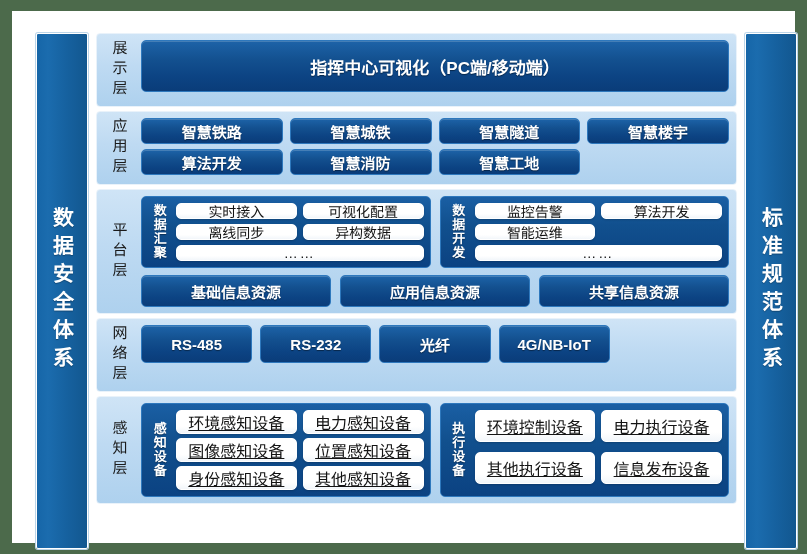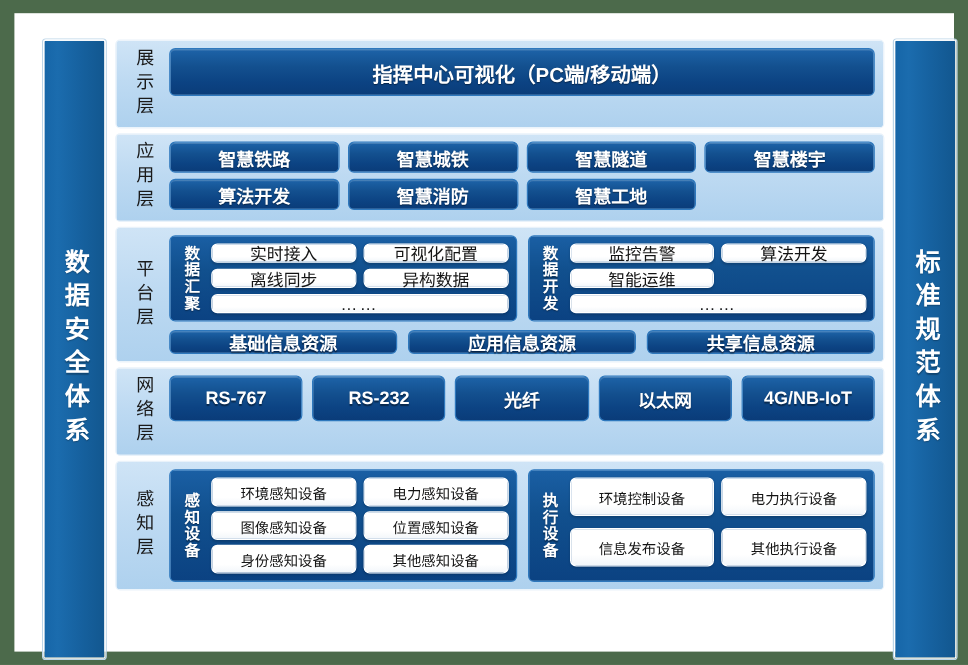--- a/index.html
+++ b/index.html
@@ -104,21 +104,21 @@
   .chip.white{
     background:linear-gradient(180deg,#ffffff 0%,#ffffff 70%,#f2f6fa 100%);
     border:1px solid #ffffff;
     color:#141414;
     font-weight:500;
     text-shadow:none;
     box-shadow:0 1px 2px rgba(0,0,0,.18);
   }
 
   
-  .display-bar{height:40px;font-size:17px;}
+  .display-bar{height:52px;font-size:17px;}
 
   
   .app-grid{
     display:grid;
     grid-template-columns:repeat(4,1fr);
     gap:5px 7px;
   }
   .app-grid .chip{height:26px;text-align:center;}
 
   
@@ -146,21 +146,21 @@
   }
   .pgroup-cells{
     flex:1 1 auto;min-width:0;
     display:grid;
     grid-template-columns:1fr 1fr;
     gap:5px 6px;
   }
   .pgroup-cells .chip{height:16px;font-size:14px;}
   .pgroup-cells .chip.span2{grid-column:1 / span 2;letter-spacing:2px;}
   .resource-row{display:grid;grid-template-columns:repeat(3,1fr);gap:9px;}
-  .resource-row .chip{height:20px;}
+  .resource-row .chip{height:32px;}
 
   
   .net-row{display:grid;grid-template-columns:repeat(5,1fr);gap:8px;}
   .net-row .chip{height:38px;font-size:15px;}
 
   
   .sense-wrap{display:flex;gap:9px;}
   .sgroup{
     flex:1 1 0;
     display:flex;
@@ -178,21 +178,21 @@
     text-shadow:0 1px 1px rgba(0,0,0,.4);
   }
   .sgroup-title span{
     writing-mode:vertical-rl;text-orientation:upright;
     letter-spacing:1px;line-height:1.05;
   }
   .sgroup-cells{
     flex:1 1 auto;min-width:0;
     display:grid;grid-template-columns:1fr 1fr;gap:4px 6px;
   }
-  .sgroup-cells .chip{height:24px;font-size:12px;}
+  .sgroup-cells .chip{height:24px;font-size:16px;text-decoration:underline;}
   .sense-left .sgroup-cells{grid-template-rows:repeat(3,1fr);}
   .sense-right .sgroup-cells{grid-template-rows:repeat(2,1fr);align-content:center;}
   .sense-right .sgroup-cells .chip{height:32px;}
 </style>
 </head>
 <body>
 
 <div class="canvas">
   <div class="frame">
 
@@ -275,24 +275,23 @@
           </div>
         </div>
       </div>
 
       <div class="layer">
         <div class="layer-label">
           <span>网络层</span>
         </div>
         <div class="layer-body">
           <div class="net-row">
-            <div class="chip">RS-767</div>
+            <div class="chip">RS-485</div>
             <div class="chip">RS-232</div>
             <div class="chip">光纤</div>
-            <div class="chip">以太网</div>
             <div class="chip">4G/NB-IoT</div>
           </div>
         </div>
       </div>
 
       <div class="layer">
         <div class="layer-label">
           <span>感知层</span>
         </div>
         <div class="layer-body">
@@ -312,22 +311,22 @@
               </div>
             </div>
 
             <div class="sgroup sense-right">
               <div class="sgroup-title">
                 <span>执行设备</span>
               </div>
               <div class="sgroup-cells">
                 <div class="chip white">环境控制设备</div>
                 <div class="chip white">电力执行设备</div>
+                <div class="chip white">其他执行设备</div>
                 <div class="chip white">信息发布设备</div>
-                <div class="chip white">其他执行设备</div>
               </div>
             </div>
 
           </div>
         </div>
       </div>
 
     </div>
   </div>
 </div>

